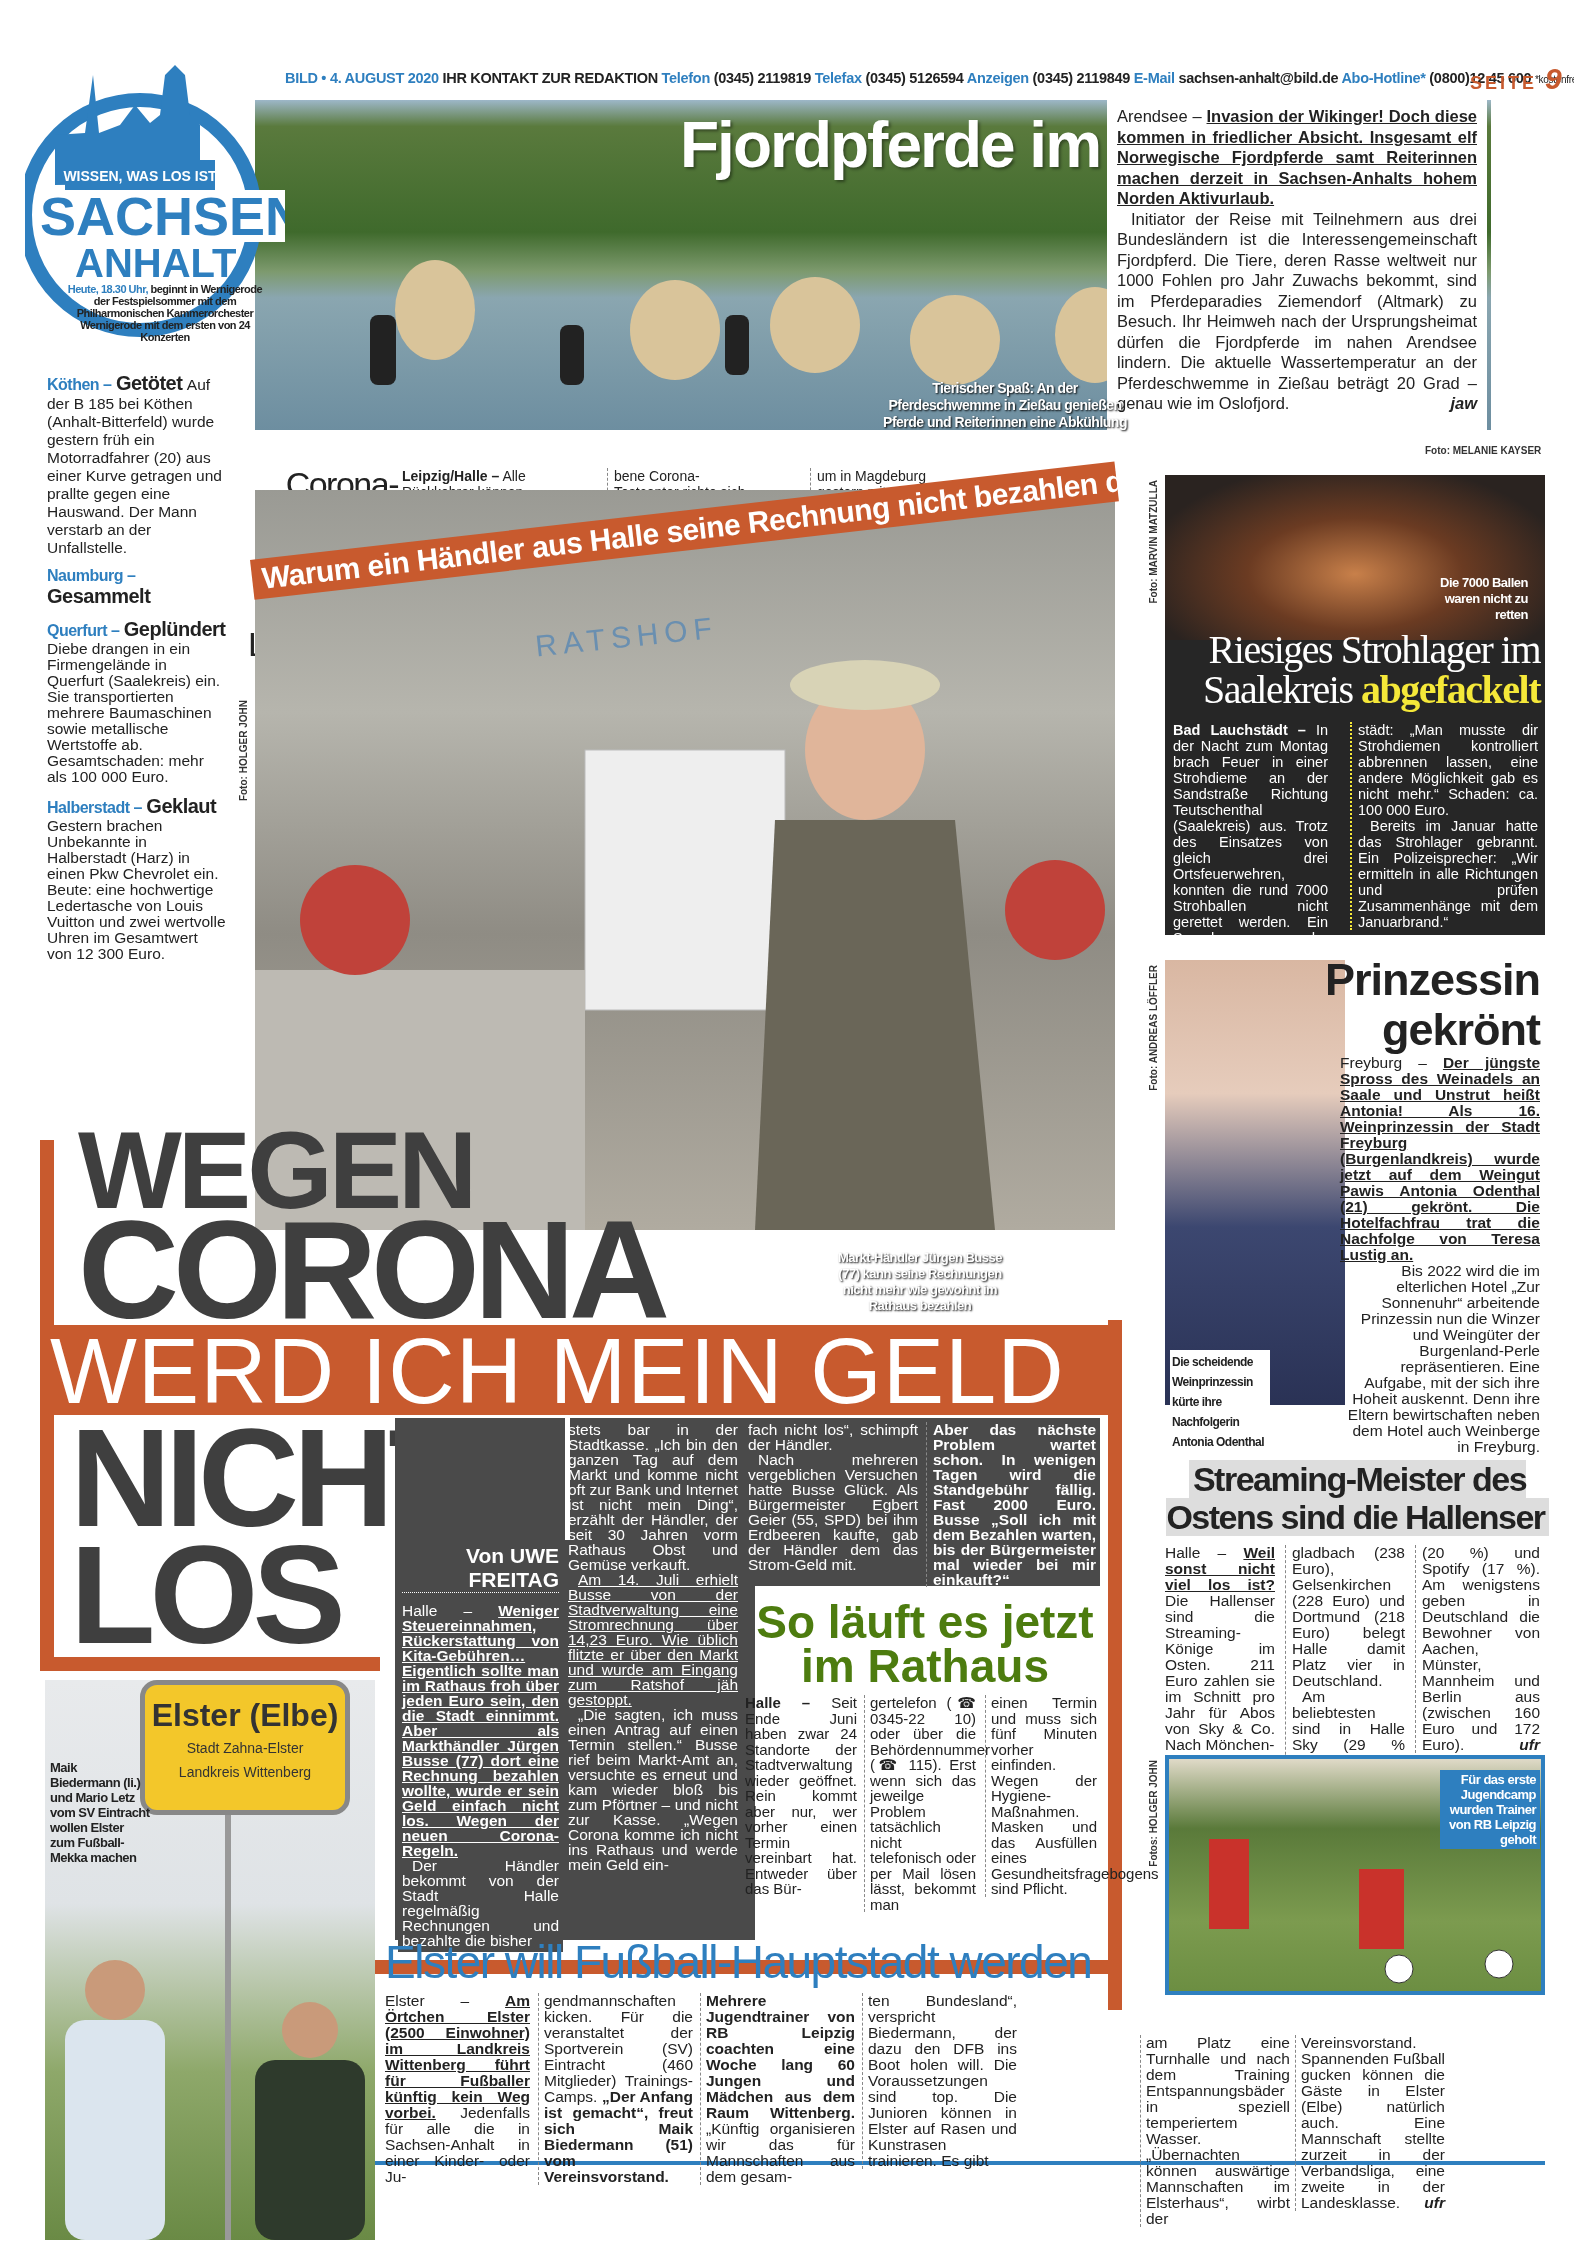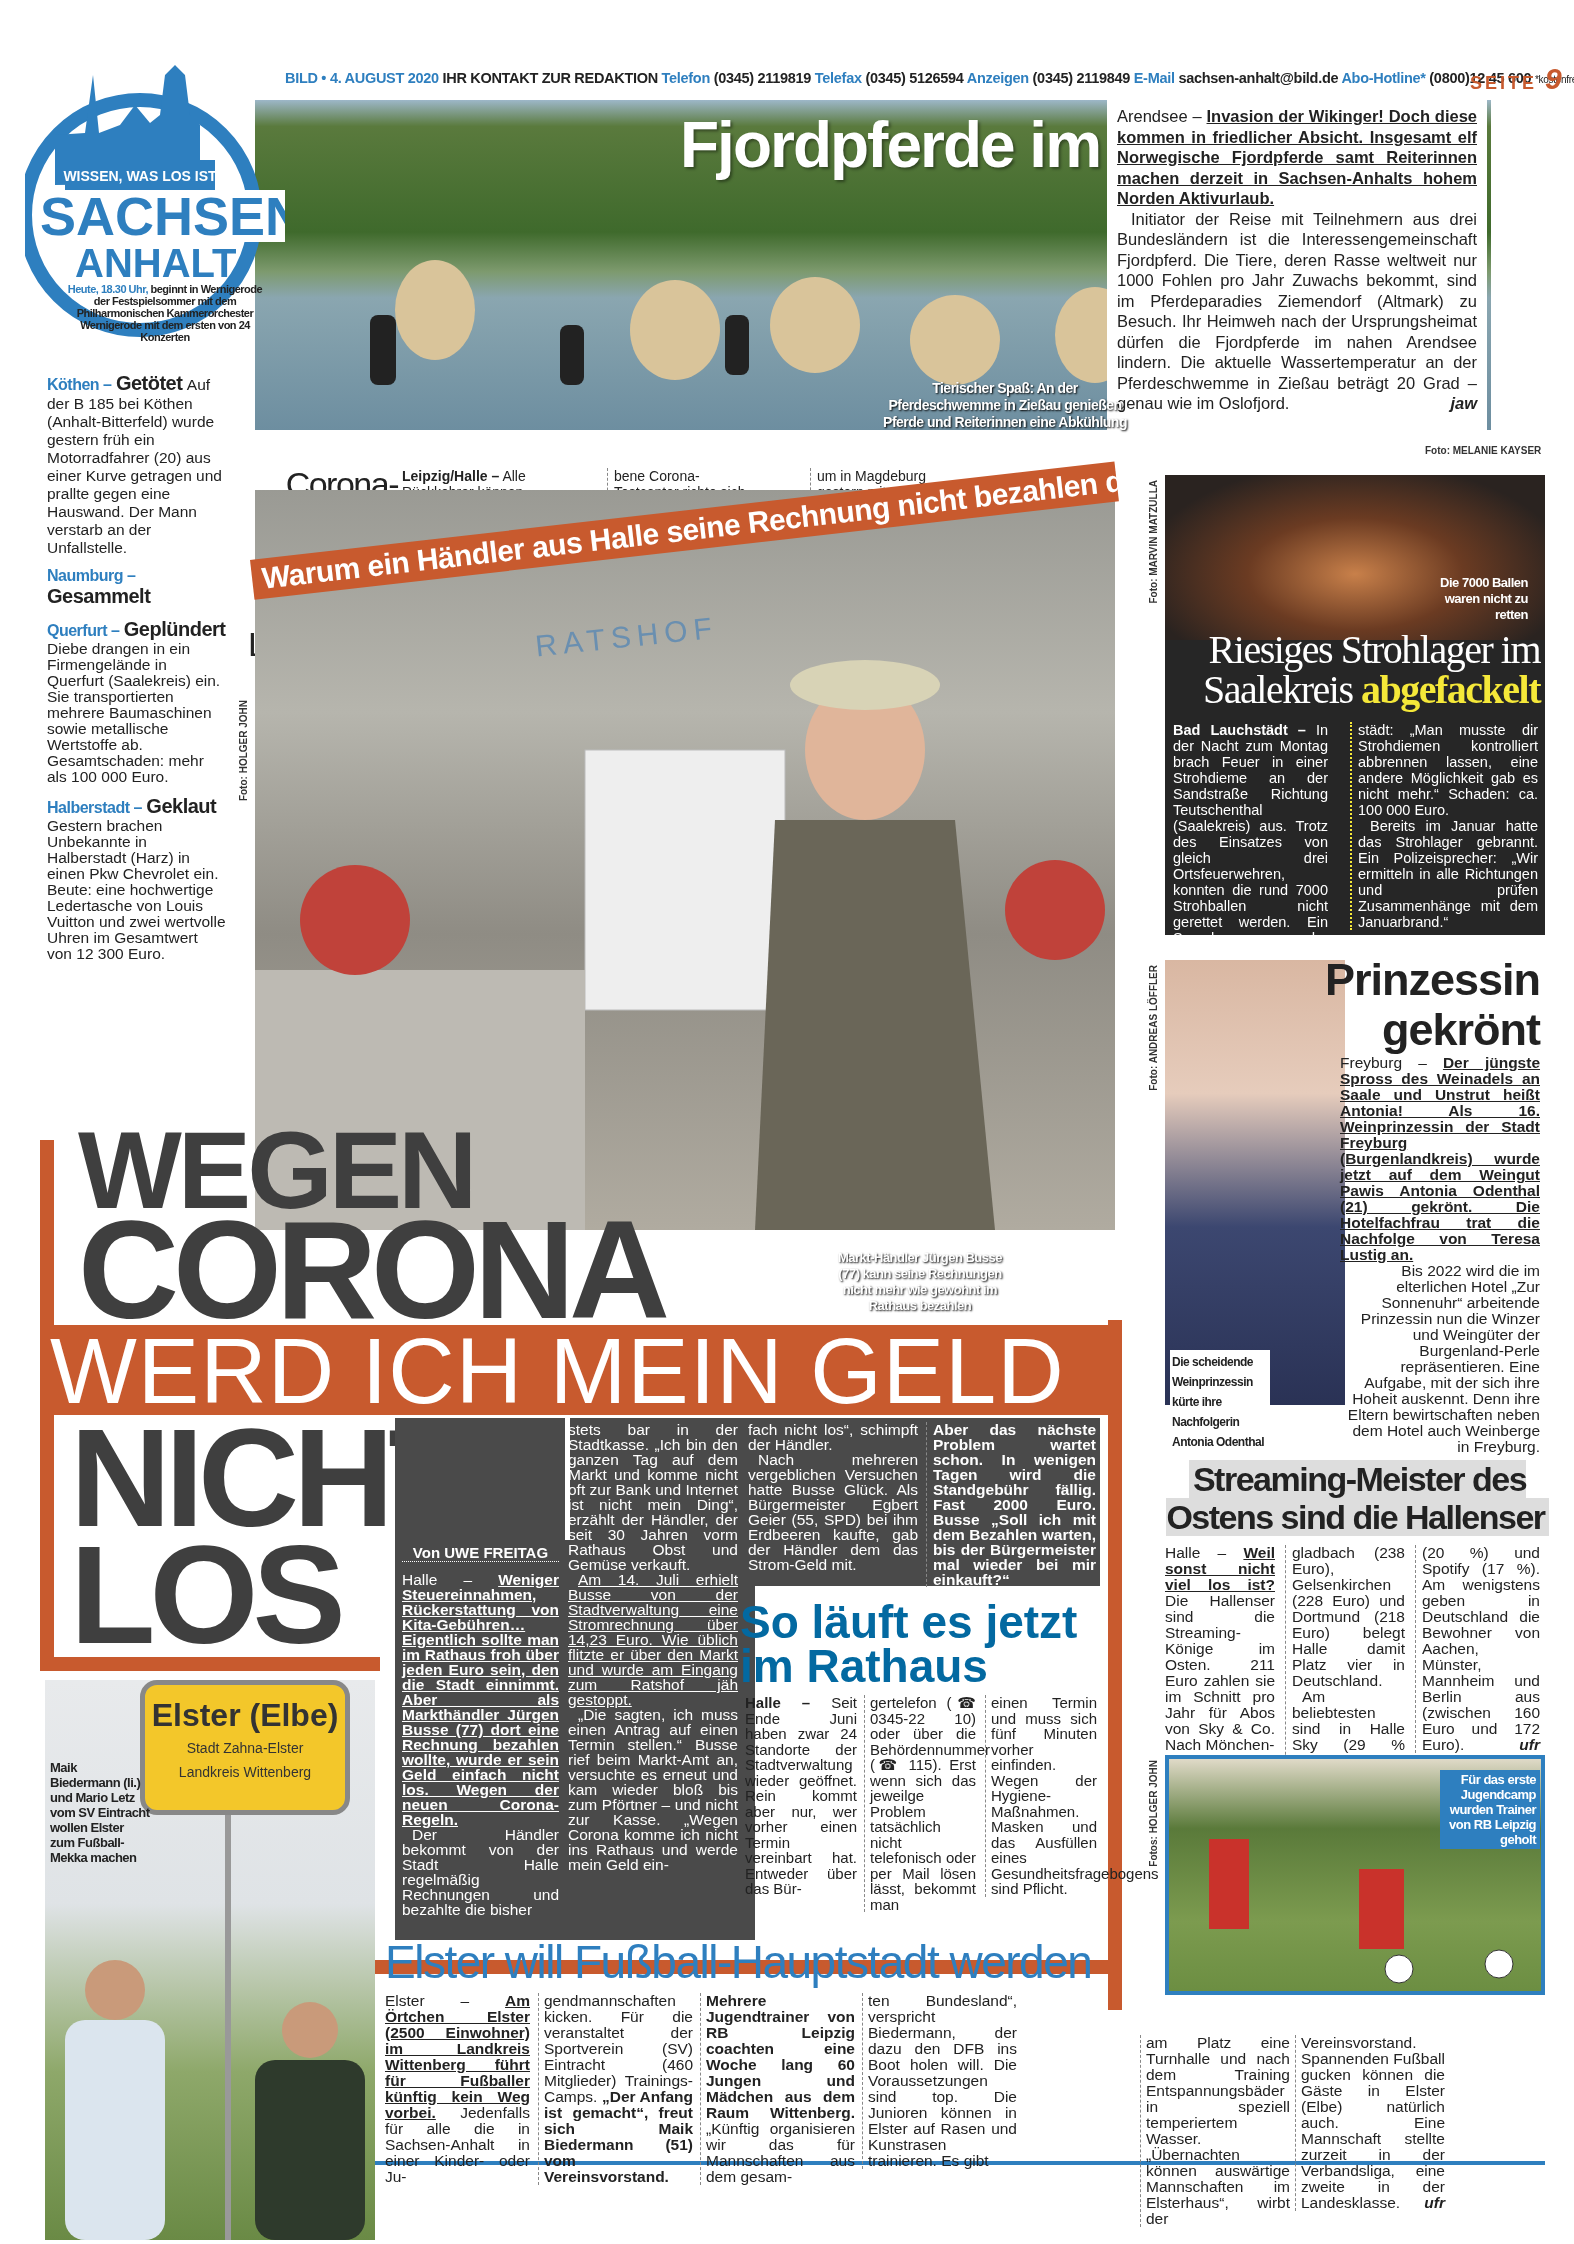--- a/index.html
+++ b/index.html
@@ -41,21 +41,21 @@
 #werd{left:50px;top:1325px;font-size:92px;color:#fff;line-height:92px;letter-spacing:1px;white-space:nowrap}
 #nicht{left:70px;top:1418px;font-size:140px;font-weight:900;color:#3f3f3f;letter-spacing:-6px;line-height:120px}
 #los{left:70px;top:1535px;font-size:140px;font-weight:900;color:#3f3f3f;letter-spacing:-6px;line-height:120px}
 #lframe{left:40px;top:1140px;width:14px;height:530px;background:#c85a2e}
 #lframe2{left:40px;top:1657px;width:340px;height:14px;background:#c85a2e}
 #caption-busse{left:830px;top:1250px;width:180px;color:#fff;font-weight:bold;font-size:13px;line-height:16px;text-align:center;text-shadow:1px 1px 2px #000}
 
 #dark{background:#4a4a4a;color:#fff}
 .dcol{font-size:15.5px;line-height:15px;text-align:justify}
 .dcol .ul{text-decoration:underline}
-#so{left:740px;top:1600px;width:370px;text-align:left;color:#0369a1;font-weight:bold;font-size:46px;line-height:44px}
+#so{left:740px;top:1600px;width:370px;text-align:center;color:#4d7c0f;font-weight:bold;font-size:46px;line-height:44px}
 .socol{top:1695px;width:112px;font-size:15px;line-height:15.5px;text-align:justify}
 .vsep{border-left:1px dashed #888}
 
 #stroh{left:1165px;top:475px;width:380px;height:460px;background:#262626;overflow:hidden}
 #stroh-photo{left:1165px;top:475px;width:380px;height:165px;background:radial-gradient(ellipse at 50% 60%,#c8804a 0%,#6b3b22 40%,#2a2320 80%)}
 #stroh-cap{left:1440px;top:575px;color:#fff;font-weight:bold;font-size:13px;line-height:16px;text-align:right}
 #stroh-title{left:1170px;top:630px;width:370px;text-align:right;color:#fff;font-size:40px;line-height:40px;letter-spacing:-1.5px;font-family:Liberation Serif, serif}
 #stroh-title b{color:#f5e839}
 .scol{top:722px;width:155px;color:#fff;font-size:14.5px;line-height:16px;text-align:justify}
 
@@ -179,21 +179,21 @@
 
 <div id="dark" class="abs" style="left:395px;top:1418px;width:705px;height:168px"></div>
 <div id="dark" class="abs" style="left:395px;top:1540px;width:360px;height:400px"></div>
 <div class="abs" style="left:565px;top:1418px;width:5px;height:122px;background:#fff"></div>
 <div class="abs dcol" style="left:568px;top:1422px;width:170px;color:#fff">
   <span>stets bar in der Stadtkasse. „Ich bin den ganzen Tag auf dem Markt und komme nicht oft zur Bank und Internet ist nicht mein Ding“, erzählt der Händler, der seit 30 Jahren vorm Rathaus Obst und Gemüse verkauft.</span>
   <span class="ul" style="display:block;text-indent:10px">Am 14. Juli erhielt Busse von der Stadtverwaltung eine Stromrechnung über 14,23 Euro. Wie üblich flitzte er über den Markt und wurde am Eingang zum Ratshof jäh gestoppt.</span>
   <span style="display:block;text-indent:10px">„Die sagten, ich muss einen Antrag auf einen Termin stellen.“ Busse rief beim Markt-Amt an, versuchte es erneut und kam wieder bloß bis zum Pförtner – und nicht zur Kasse. „Wegen Corona komme ich nicht ins Rathaus und werde mein Geld ein-</span>
 </div>
 <div class="abs" style="left:398px;top:1540px;width:165px;background:#4a4a4a;color:#fff;padding:4px">
-  <div style="text-align:center;font-weight:bold;font-size:15px;border-bottom:1px dotted #fff;margin-bottom:10px">Von UWE FREITAG</div>
+  <div style="text-align:right;font-weight:bold;font-size:21px;border-bottom:1px dotted #fff;margin-bottom:10px">Von UWE FREITAG</div>
   <p class="dcol"><span>Halle –</span> <span class="u">Weniger Steuereinnahmen, Rückerstattung von Kita-Gebühren… Eigentlich sollte man im Rathaus froh über jeden Euro sein, den die Stadt einnimmt. Aber als Markthändler Jürgen Busse (77) dort eine Rechnung bezahlen wollte, wurde er sein Geld einfach nicht los. Wegen der neuen Corona-Regeln.</span></p>
   <p class="dcol" style="text-indent:10px">Der Händler bekommt von der Stadt Halle regelmäßig Rechnungen und bezahlte die bisher</p>
 </div>
 <div class="abs dcol" style="left:748px;top:1422px;width:170px;color:#fff">
   <p>fach nicht los“, schimpft der Händler.</p>
   <p style="text-indent:10px">Nach mehreren vergeblichen Versuchen hatte Busse Glück. Als Bürgermeister Egbert Geier (55, SPD) bei ihm Erdbeeren kaufte, gab der Händler dem das Strom-Geld mit.</p>
 </div>
 <div class="abs dcol vsep" style="left:926px;top:1422px;width:170px;color:#fff;font-weight:bold;padding-left:6px">Aber das nächste Problem wartet schon. In wenigen Tagen wird die Standgebühr fällig. Fast 2000 Euro. Busse „Soll ich mit dem Bezahlen warten, bis der Bürgermeister mal wieder bei mir einkauft?“</div>
 
 <div id="so" class="abs">So läuft es jetzt im Rathaus</div>

